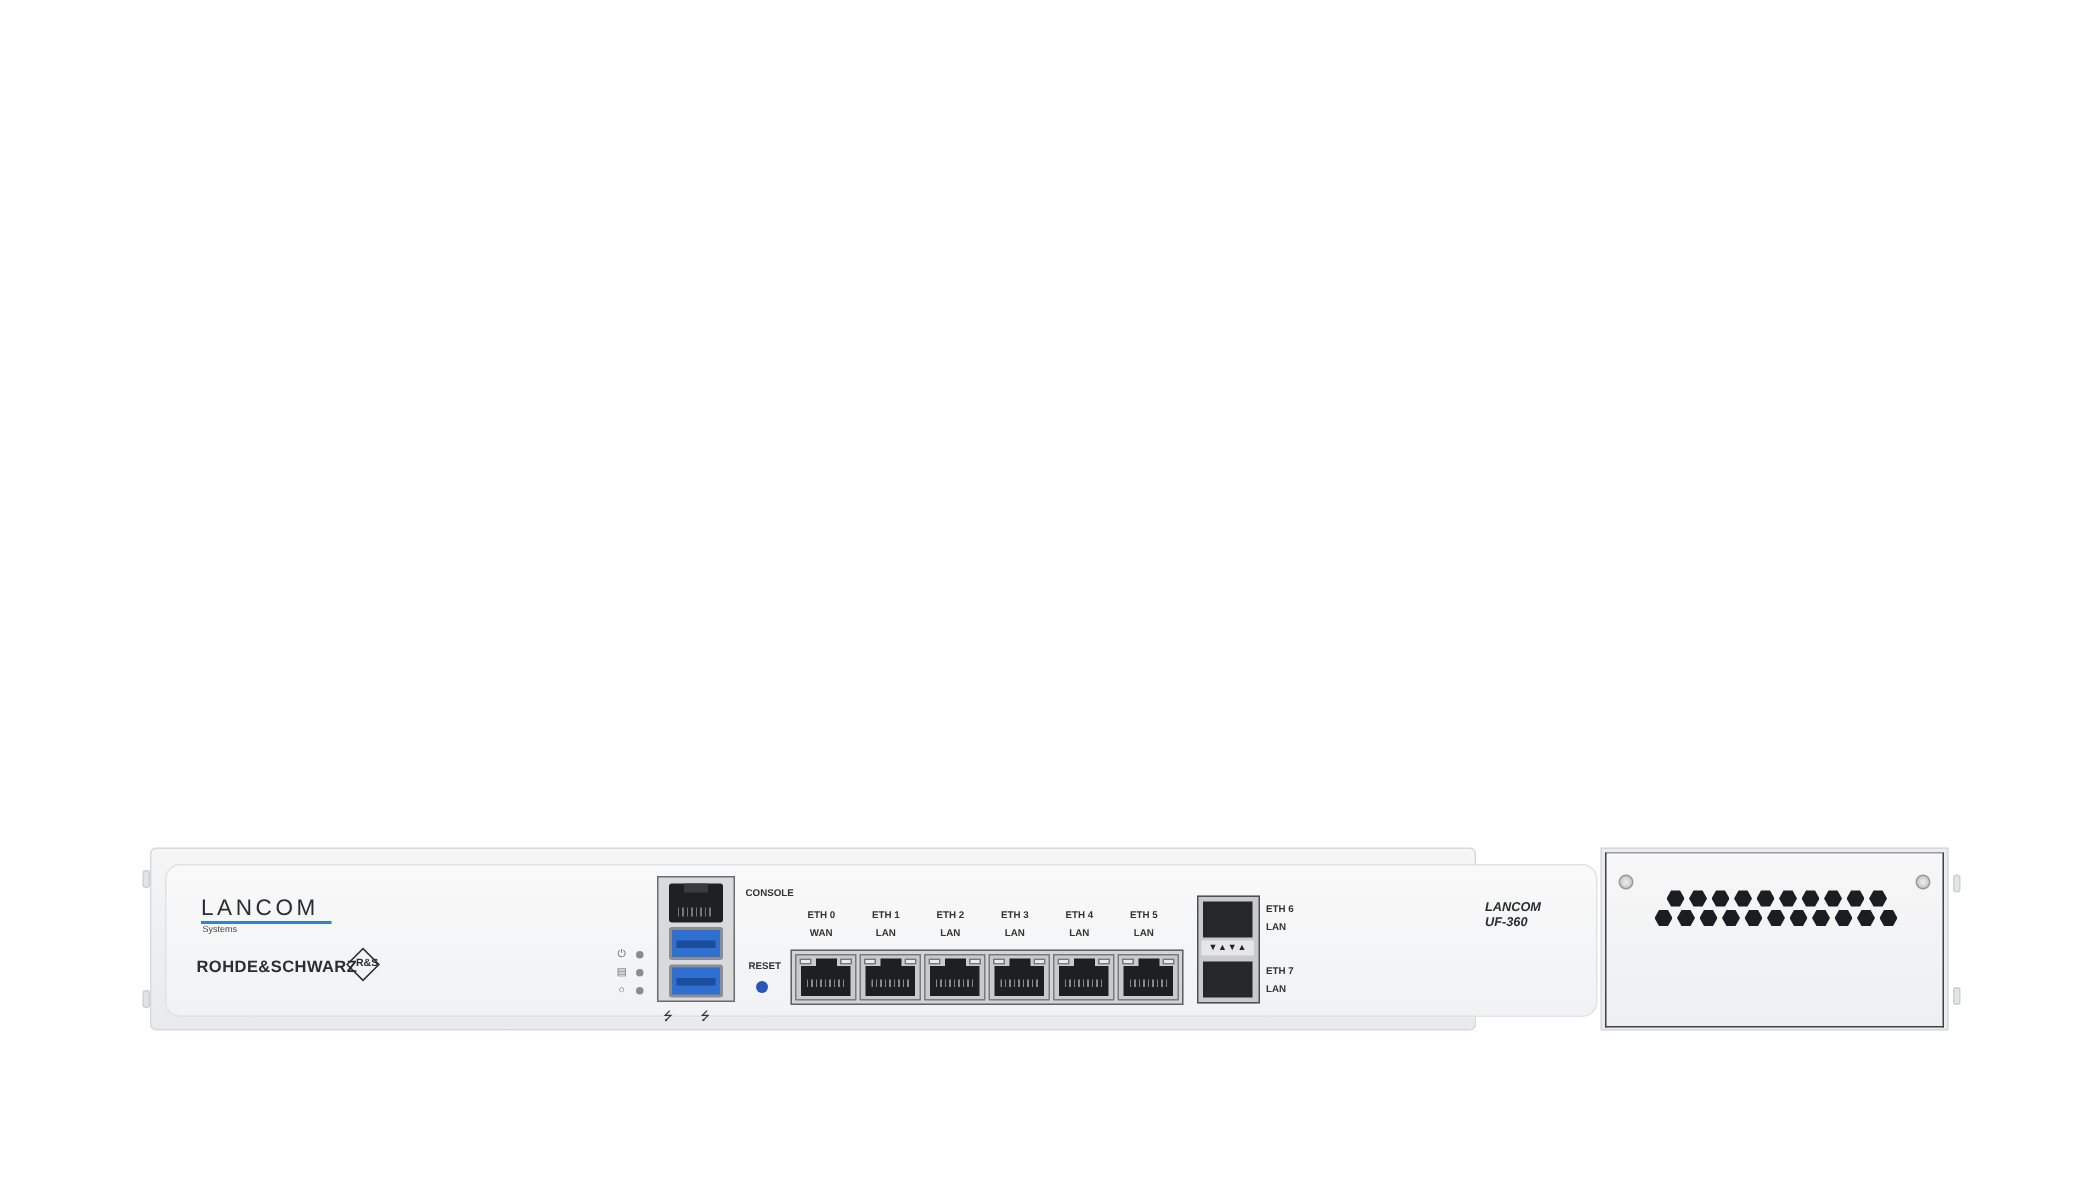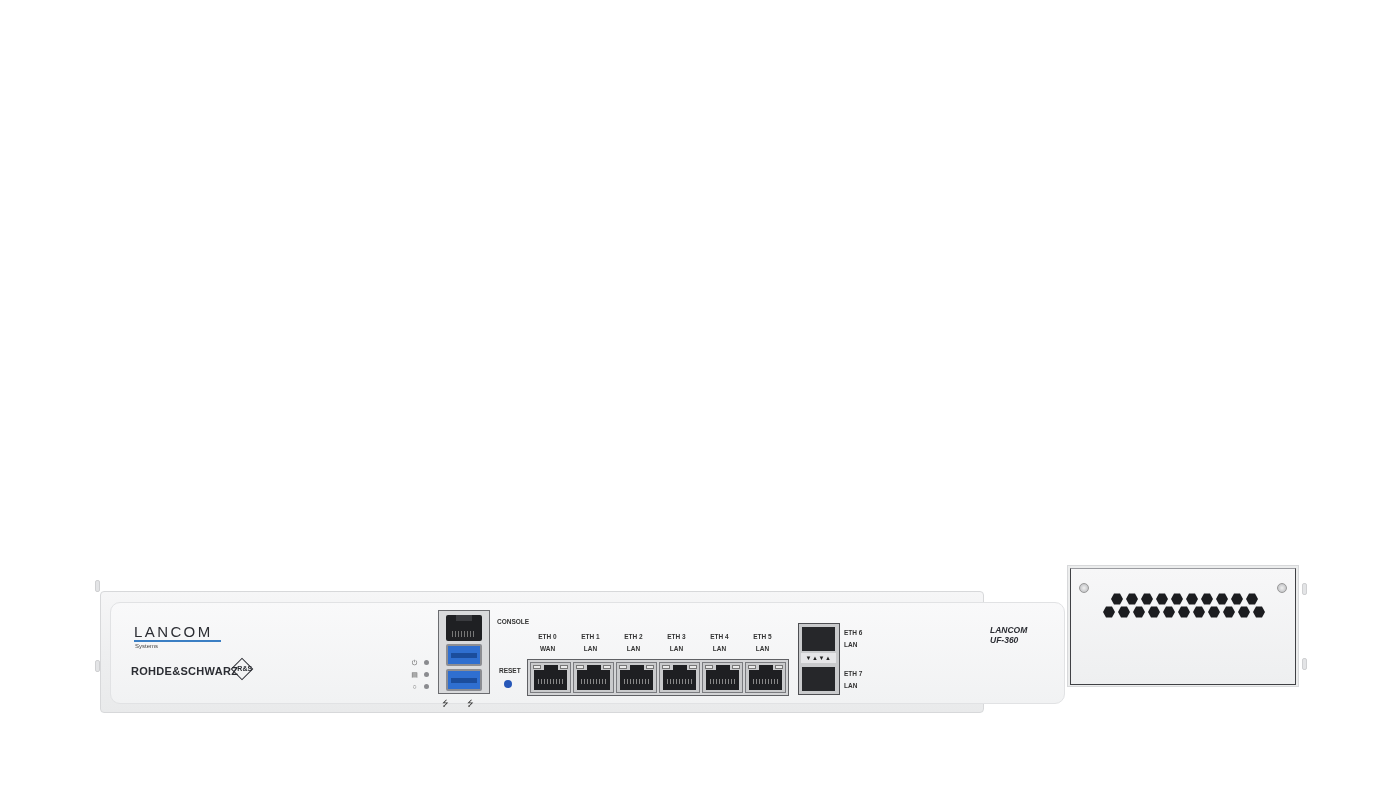--- a/index.html
+++ b/index.html
@@ -5,21 +5,21 @@
   * { box-sizing: border-box; margin: 0; padding: 0; }
   html, body { width: 1400px; height: 788px; background: #ffffff; overflow: hidden; }
   body { position: relative; font-family: "Liberation Sans", sans-serif; }
 
   .device { position: absolute; left: 95px; top: 563px; width: 1215px; height: 126px; }
 
   
   .chassis {
     position: absolute; left: 5px; top: 2px; width: 884px; height: 122px;
     background: linear-gradient(#f6f6f7, #eeeff0 50%, #e9eaeb);
-    border: 1px solid #d7d8da; border-radius: 4px; margin-top: 26px;
+    border: 1px solid #d7d8da; border-radius: 4px;
   }
   .faceplate {
     position: absolute; left: 9px; top: 10px; width: 955px; height: 102px;
     border: 1px solid #e1e2e4; border-radius: 10px;
     background: linear-gradient(#f9f9fa, #f1f2f3);
   }
   .ear { position: absolute; width: 5px; height: 12px; background: #e3e4e6; border: 1px solid #cfd0d2; border-radius: 2px; }
 
   
   .lancom { position: absolute; left: 33px; top: 31px; font-size: 15px; letter-spacing: 2.4px; color: #2b2d33; font-weight: 400; }

